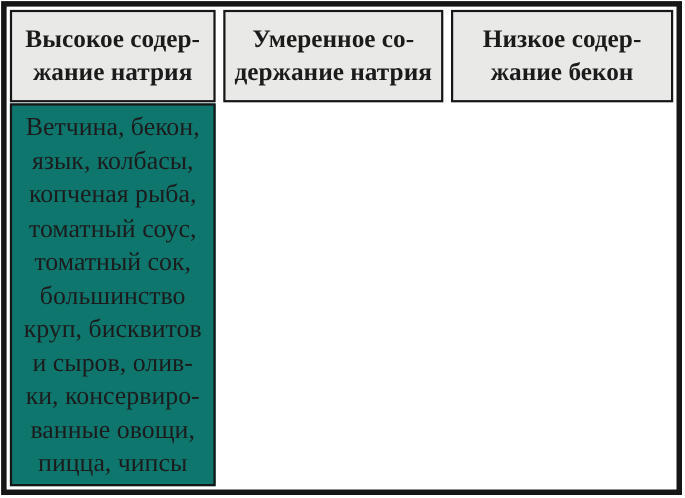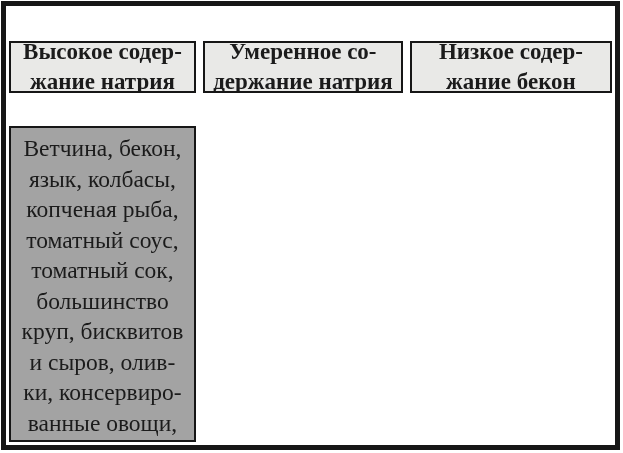--- a/index.html
+++ b/index.html
@@ -41,33 +41,32 @@
   }
   .row.body-row {
     flex: 1;
     min-height: 0;
   }
   .cell {
     box-sizing: border-box;
     border: 2px solid #161616;
     text-align: center;
     overflow: hidden;
-    margin-top: 32px;
   }
   .header-cell {
     background: #e9e9e7;
     font-weight: bold;
     font-size: 23px;
     line-height: 30px;
     display: flex;
     align-items: center;
     justify-content: center;
   }
   .body-cell {
-    background: #a3a3a3;
+    background: #0f766e;
     font-size: 23.5px;
     line-height: 30.5px;
     padding-top: 5px;
   }
   .cell-text {
     white-space: pre-line;
     display: block;
     width: 100%;
   }
 </style>

